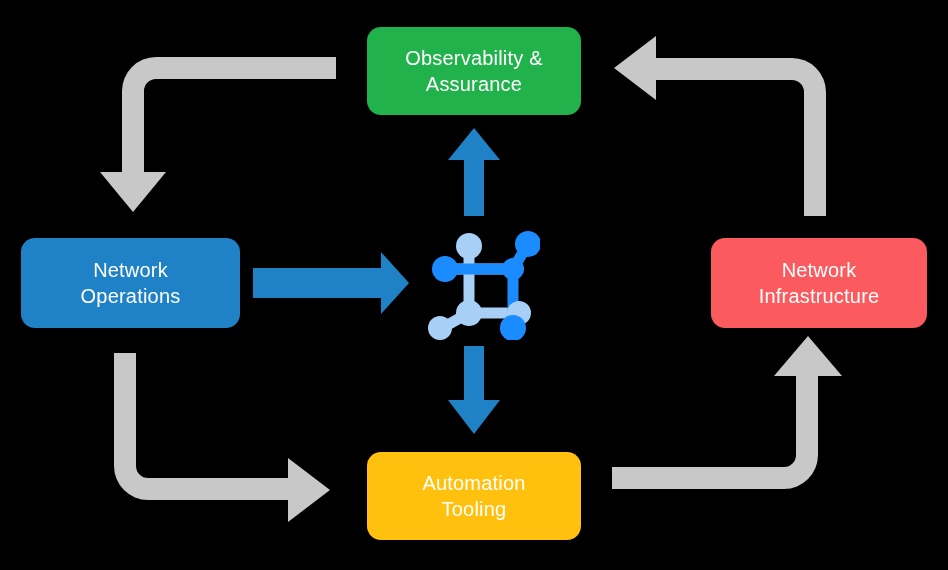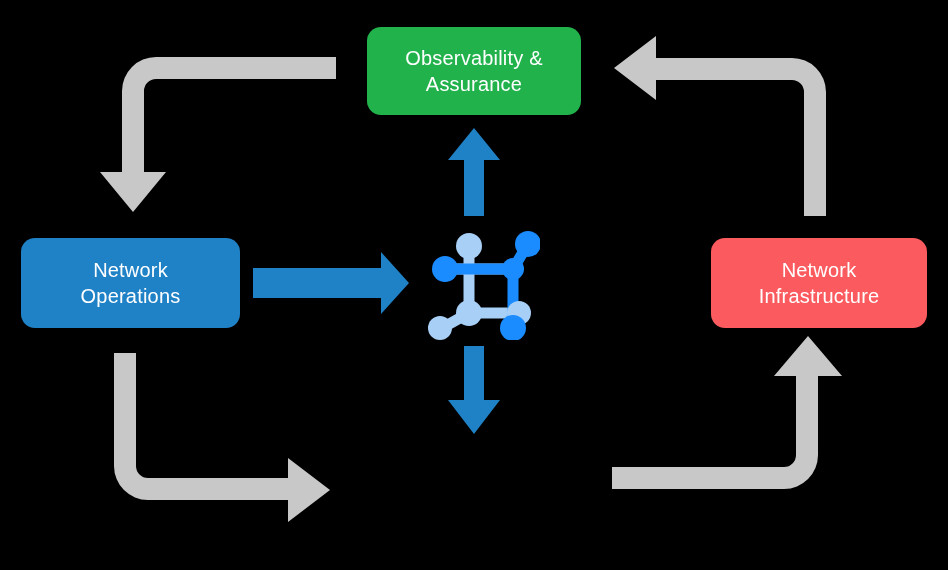--- a/index.html
+++ b/index.html
@@ -148,14 +148,18 @@
   <div class="node-box" id="box-network-operations" style="background:#1F81C6;">
     <span class="box-label">Network
 Operations</span>
   </div>
 
   <div class="node-box" id="box-network-infrastructure" style="background:#FB5A5E;">
     <span class="box-label">Network
 Infrastructure</span>
   </div>
 
+  <div class="node-box" id="box-automation-tooling" style="background:#FFC10E;">
+    <span class="box-label">Automation
+Tooling</span>
+  </div>
 
 </div>
 
 </body></html>

